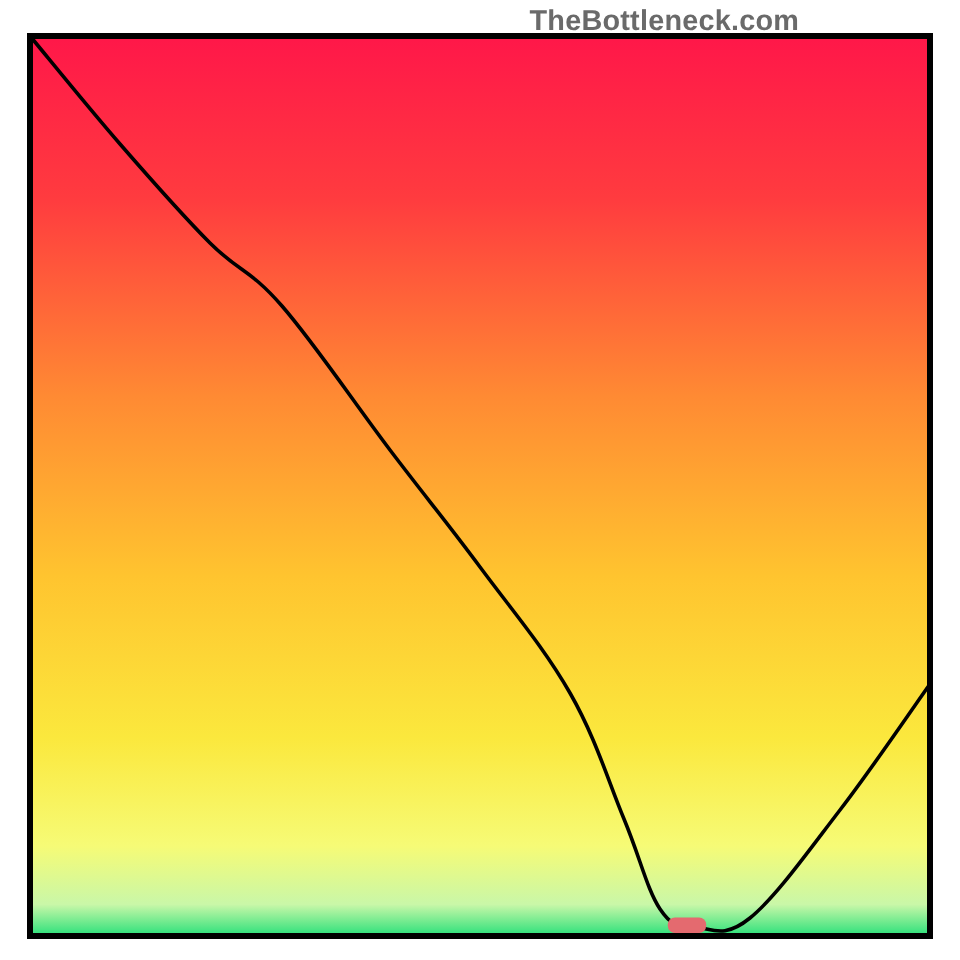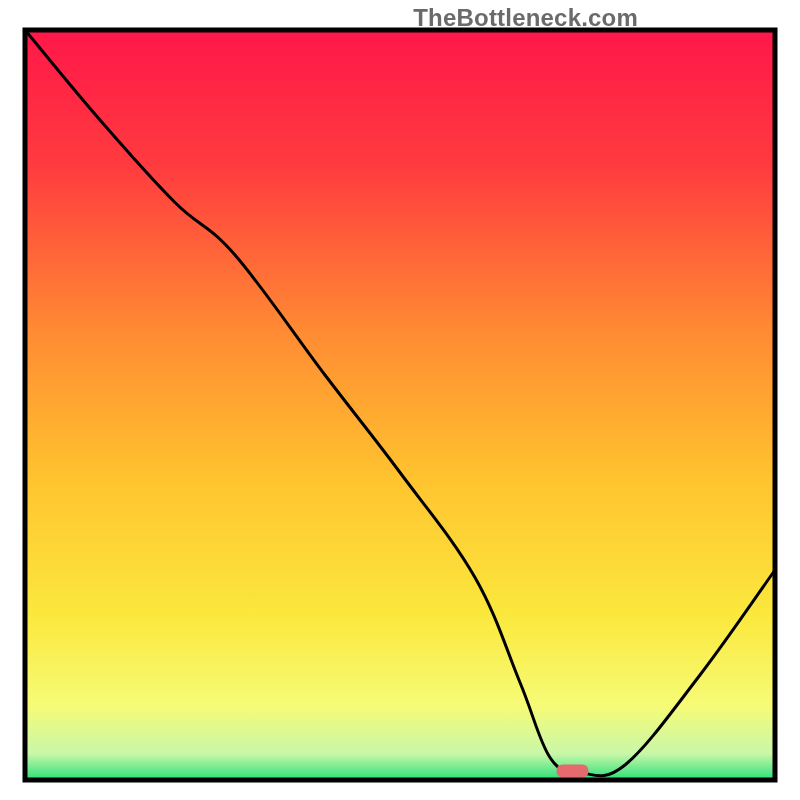--- a/index.html
+++ b/index.html
@@ -8,20 +8,21 @@
     width: 800px;
     height: 800px;
     background: #ffffff;
     font-family: Arial, Helvetica, sans-serif;
     overflow: hidden;
   }
   .frame {
     position: relative;
     width: 650px;
     height: 800px;
+    padding-left: 28px;
   }
   .watermark {
     position: absolute;
     top: 4px;
     right: 12px;
     font-size: 24px;
     font-weight: 600;
     color: #6a6a6a;
     letter-spacing: 0.2px;
     z-index: 3;

